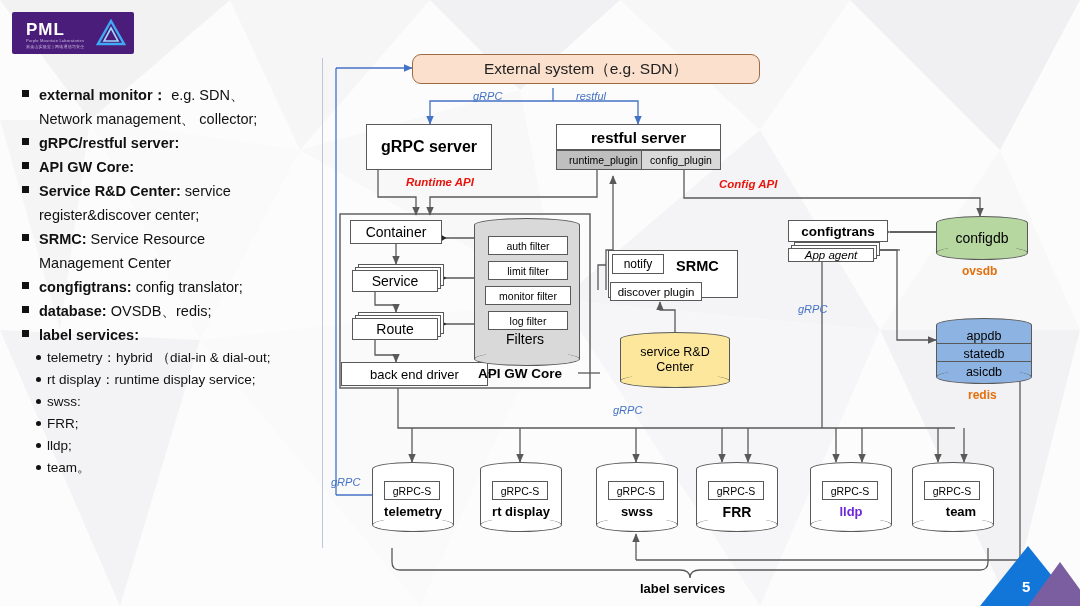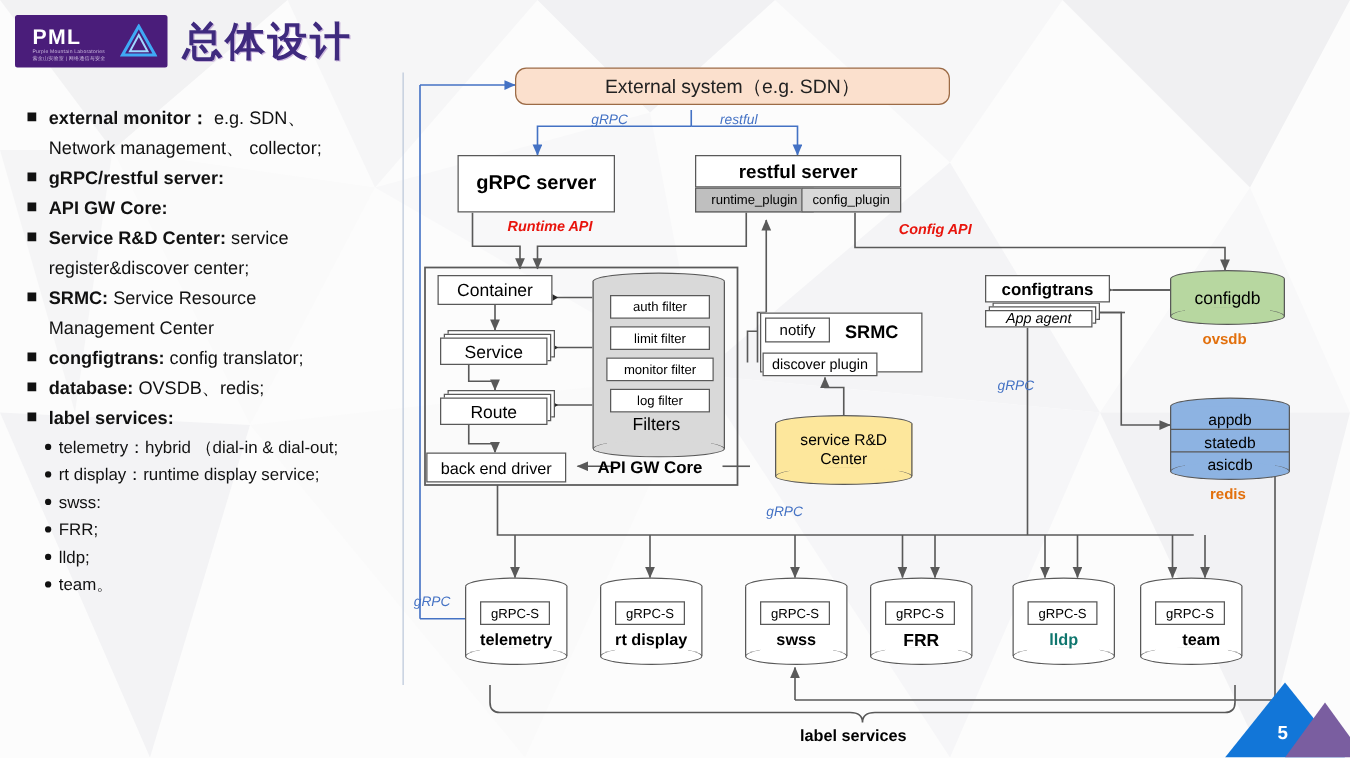--- a/index.html
+++ b/index.html
@@ -135,21 +135,20 @@
 
   <div class="logo-box">
     <div class="logo-pml">PML</div>
     <div class="logo-sub1">Purple Mountain Laboratories</div>
     <div class="logo-sub2">紫金山实验室 | 网络通信与安全</div>
     <svg class="logo-mark" viewBox="0 0 30 28">
       <polygon points="15,2 28,25 2,25" fill="none" stroke="#3fa9f5" stroke-width="2.4"></polygon>
       <polygon points="15,9 22,22 8,22" fill="none" stroke="#9fd8ff" stroke-width="1.6"></polygon>
     </svg>
   </div>
-  <div class="slide-title">总体设计</div>
 
   <div class="bullets">
     <div>
       <div class="b-row">
           <span class="sq"></span>
         <span class="b-text"><b>external monitor：</b><span> e.g. SDN、</span></span>
         </div>
       <div class="b-cont">Network management、 collector;</div>
     </div>
     <div>
@@ -336,21 +335,21 @@
   </div>
 
   <div class="stack" style="left:352px;top:312px;width:92px;height:28px;">
     <div class="s3"></div>
     <div class="s2"></div>
     <div class="s1">
       <span style="font-size:14px;">Route</span>
     </div>
   </div>
 
-  <div class="node box plain" style="left:341px;top:362px;width:112px;height:24px;font-size:13px;">
+  <div class="node box plain" style="left:341px;top:362px;width:147px;height:24px;font-size:13px;">
     <span>back end driver</span>
   </div>
   <div class="lbl lbl-bold" style="left:478px;top:366px;font-size:13.5px;">API GW Core</div>
 
   <div class="cyl grey" style="left:474px;top:218px;width:106px;height:148px;">
     <div class="top"></div>
     <div class="body"></div>
     <div class="bot"></div>
   </div>
   <div class="filt" style="left:488px;top:236px;width:78px;height:17px;">
@@ -462,21 +461,21 @@
   <div class="lbl" style="left:696px;top:504px;width:82px;text-align:center;font-weight:bold;font-size:14px;color:#000;">FRR</div>
 
   <div class="cyl white" style="left:810px;top:462px;width:82px;height:70px;">
     <div class="top"></div>
       <div class="body"></div>
       <div class="bot"></div>
   </div>
   <div class="grpcs" style="left:822px;top:481px;width:54px;height:17px;">
       <span>gRPC-S</span>
     </div>
-  <div class="lbl" style="left:810px;top:504px;width:82px;text-align:center;font-weight:bold;font-size:13px;color:#0f766e;">lldp</div>
+  <div class="lbl" style="left:810px;top:504px;width:82px;text-align:center;font-weight:bold;font-size:13px;color:#6d28d9;">lldp</div>
 
   <div class="cyl white" style="left:912px;top:462px;width:82px;height:70px;">
     <div class="top"></div>
       <div class="body"></div>
       <div class="bot"></div>
   </div>
   <div class="grpcs" style="left:924px;top:481px;width:54px;height:17px;">
       <span>gRPC-S</span>
     </div>
   <div class="lbl" style="left:912px;top:504px;width:98px;text-align:center;font-weight:bold;font-size:13px;color:#000;">team</div>

